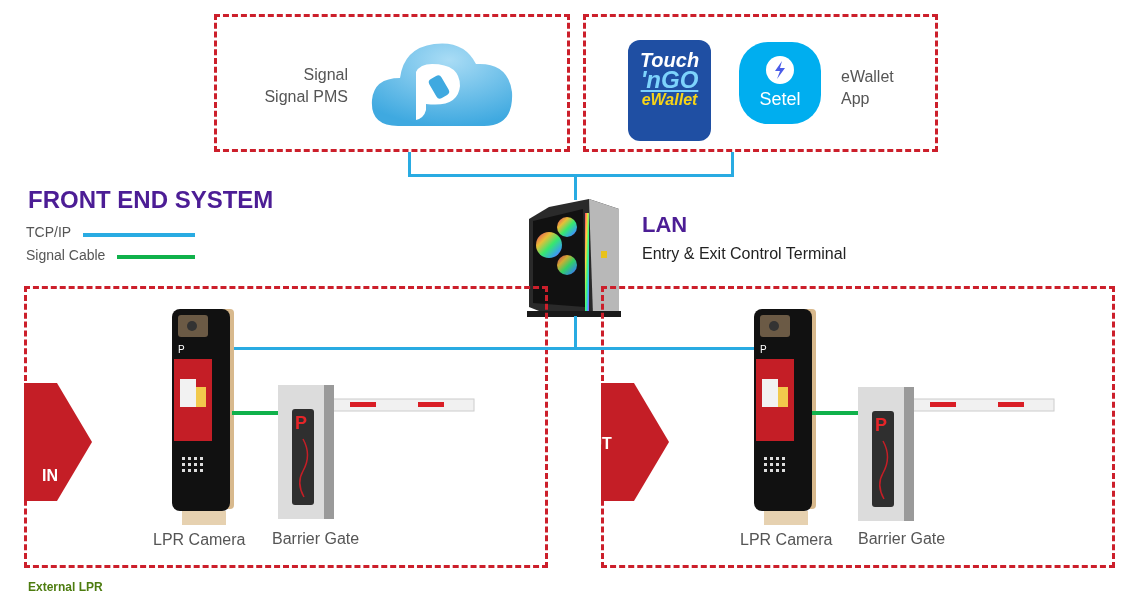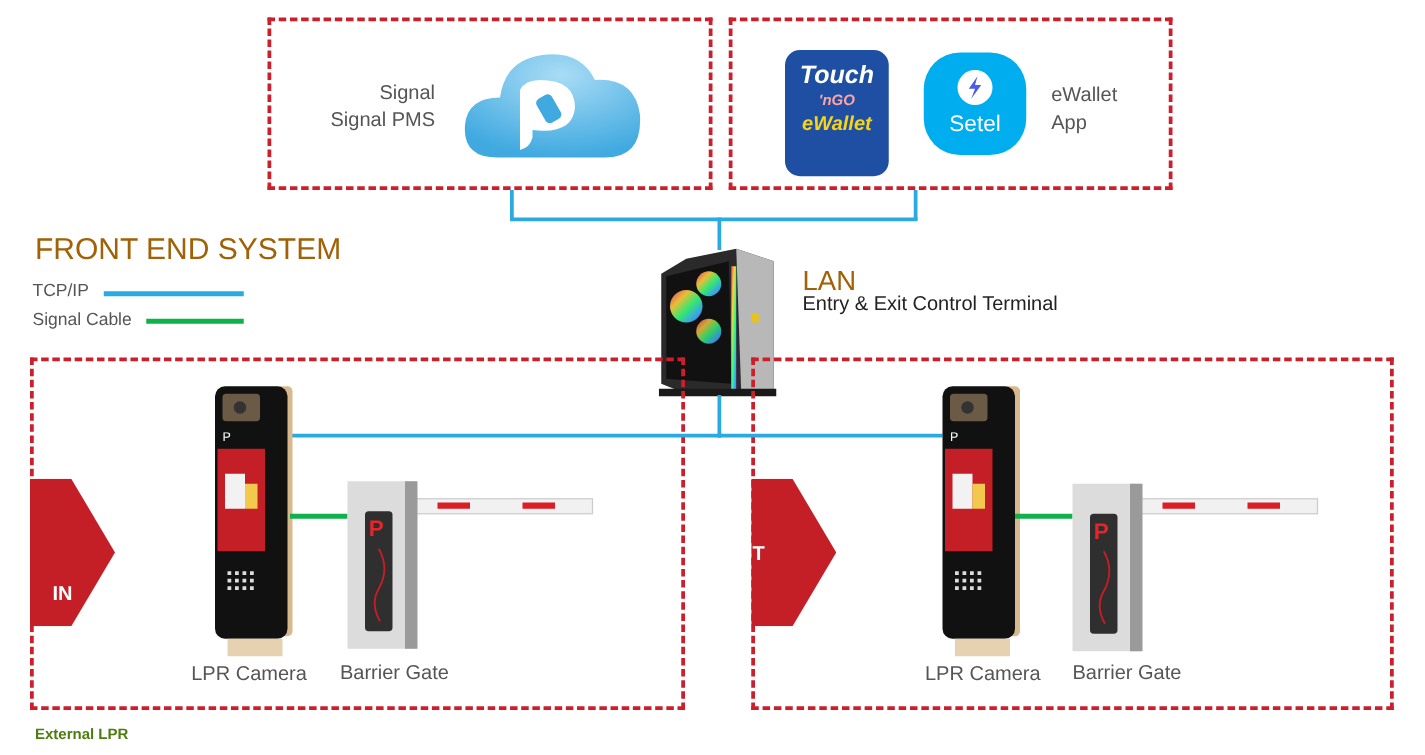--- a/index.html
+++ b/index.html
@@ -3,21 +3,21 @@
 <meta charset="utf-8">
 <style>
   html,body{margin:0;padding:0;background:#fff;}
   body{width:1140px;height:604px;position:relative;overflow:hidden;font-family:"Liberation Sans",sans-serif;}
   .abs{position:absolute;}
   .dash{position:absolute;border:3px dashed #cc1f2b;box-sizing:border-box;}
   .line{position:absolute;}
   .blue{background:#29abe2;}
   .green{background:#10b14b;}
   .lbl{position:absolute;color:#555;font-size:16px;}
-  .title{position:absolute;font-weight:normal;color:#a16207;}
+  .title{position:absolute;font-weight:bold;color:#4c1d95;}
   .arrow{position:absolute;}
   .arrow-text{position:absolute;color:#fff;font-weight:bold;font-size:16px;}
 </style>
 </head>
 <body>
 
 <div class="dash" style="left:214px;top:14px;width:356px;height:138px;"></div>
 <div class="dash" style="left:583px;top:14px;width:355px;height:138px;"></div>
 
 <div class="lbl" style="left:248px;top:64px;width:100px;text-align:right;line-height:22px;">
@@ -32,21 +32,21 @@
       <stop offset="1" stop-color="#3fa9e0"></stop>
     </radialGradient>
   </defs>
   <path d="M30 92 Q2 92 4 66 Q6 44 32 44 Q36 14 66 10 Q96 6 108 30 Q140 28 144 58 Q146 92 116 92 Z" fill="url(#cg)"></path>
   <path d="M48 38 L48 86 Q56 84 58 76 L58 70 Q90 74 92 52 Q92 30 64 30 Q52 30 48 38 Z" fill="#fff"></path>
   <rect x="64" y="42" width="14" height="22" rx="4" fill="#3fa9e0" transform="rotate(-30 71 53)"></rect>
 </svg>
 
 <div class="abs" style="left:628px;top:40px;width:83px;height:101px;background:#1f4fa3;border-radius:12px;text-align:center;font-weight:bold;font-style:italic;">
   <div style="color:#fff;font-size:20px;line-height:20px;margin-top:10px;">Touch</div>
-  <div style="color:#fca5a5;font-size:12px;line-height:20px;">'nGO</div>
+  <div style="color:#7dd3fc;font-size:24px;line-height:20px;text-decoration:underline;">'nGO</div>
   <div style="color:#f7d417;font-size:16px;line-height:20px;">eWallet</div>
 </div>
 
 <div class="abs" style="left:739px;top:42px;width:82px;height:82px;background:#00aeef;border-radius:29px;">
   <div style="position:absolute;left:27px;top:14px;width:28px;height:28px;border-radius:50%;background:#fff;">
     <svg width="28" height="28">
         <path d="M16 5 L9 15 L14 15 L11 23 L19 12 L14 12 Z" fill="#4a5ce8"></path>
       </svg>
   </div>
   <div style="position:absolute;left:0;right:0;top:47px;text-align:center;color:#fff;font-size:18px;">Setel</div>
@@ -83,21 +83,21 @@
   <polygon points="6,26 56,14 58,112 6,108" fill="#111"></polygon>
   <circle cx="22" cy="50" r="13" fill="url(#rgb)" opacity="0.9"></circle>
   <circle cx="40" cy="32" r="10" fill="url(#rgb)" opacity="0.9"></circle>
   <circle cx="40" cy="70" r="10" fill="url(#rgb)" opacity="0.8"></circle>
   <rect x="58" y="18" width="4" height="100" fill="url(#rgb)"></rect>
   <rect x="74" y="56" width="6" height="7" fill="#e8c21b"></rect>
   <rect x="0" y="116" width="94" height="6" fill="#1a1a1a"></rect>
 </svg>
 
 <div class="title" style="left:642px;top:212px;font-size:22px;">LAN</div>
-<div class="abs" style="left:642px;top:235px;font-size:16px;color:#222;">Entry &amp; Exit Control Terminal</div>
+<div class="abs" style="left:642px;top:245px;font-size:16px;color:#222;">Entry &amp; Exit Control Terminal</div>
 
 <div class="dash" style="left:24px;top:286px;width:524px;height:282px;"></div>
 <div class="dash" style="left:601px;top:286px;width:514px;height:282px;"></div>
 
 <div class="line blue" style="left:574px;top:316px;width:3px;height:34px;"></div>
 <div class="line blue" style="left:232px;top:347px;width:345px;height:3px;"></div>
 <div class="line blue" style="left:574px;top:347px;width:180px;height:3px;"></div>
 
 <svg class="arrow" style="left:24px;top:383px;" width="68" height="118">
   <polygon points="0,0 33,0 68,59 33,118 0,118" fill="#c41e26"></polygon>

